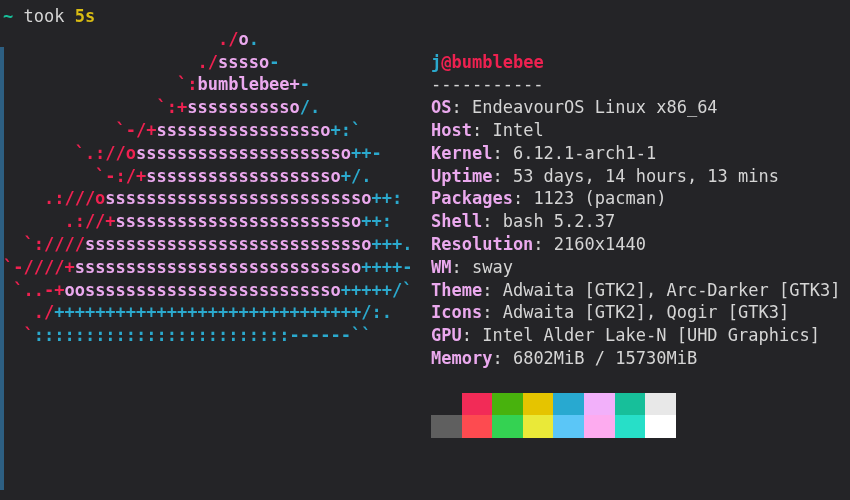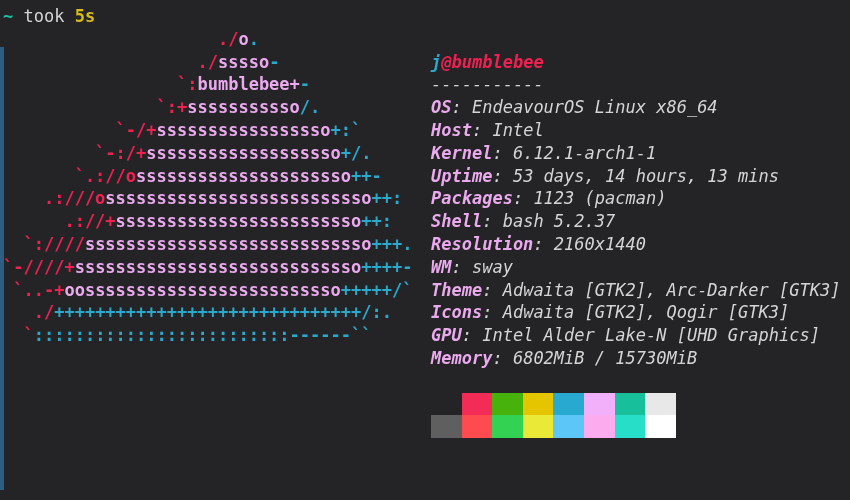--- a/index.html
+++ b/index.html
@@ -10,21 +10,21 @@
     overflow: hidden;
   }
   .screen { position: relative; width: 784px; height: 500px; background: var(--bg, #242427); padding-left: 44px; }
   .left-strip { position: absolute; left: 0; top: 47px; width: 4px; height: 443px; background: var(--strip, #2d5f82); }
   .term {
     position: absolute; left: 3px; top: 5px;
     font-size: 17px; line-height: 22.8px; color: var(--fg, #d5d5d5);
   }
   .line { height: 22.8px; line-height: 22.8px; white-space: pre; }
   .art .line span { font-weight: bold; }
-  .info { position: absolute; left: 428px; top: 45.6px; font-style: italic; }
+  .info { position: absolute; left: 428px; top: 45.6px; }
   .c1 { color: var(--red); }
   .c2 { color: var(--magenta); }
   .c3 { color: var(--blue); }
   .fg { color: var(--fg); }
   .green { color: var(--green); }
   .yellow { color: var(--yellow); }
   .cyan { color: var(--cyan); }
   .b { font-weight: bold; }
   .palette { margin-top: 22.8px; }
   .prow { height: 22.8px; font-size: 0; white-space: nowrap; }
@@ -36,22 +36,22 @@
 <div class="screen">
   <div class="left-strip"></div>
   <div class="term">
     <div class="line"><span class="cyan b">~</span><span class="fg"> took </span><span class="yellow b">5s</span></div>
     <div class="art">
         <div class="line"><span class="c1">                     ./</span><span class="c2">o</span><span class="c3">.</span></div>
         <div class="line"><span class="c1">                   ./</span><span class="c2">sssso</span><span class="c3">-</span></div>
         <div class="line"><span class="c1">                 `:</span><span class="c2">bumblebee+</span><span class="c3">-</span></div>
         <div class="line"><span class="c1">               `:+</span><span class="c2">sssssssssso</span><span class="c3">/.</span></div>
         <div class="line"><span class="c1">           `-/+</span><span class="c2">sssssssssssssssso</span><span class="c3">+:`</span></div>
+        <div class="line"><span class="c1">       `.://o</span><span class="c2">sssssssssssssssssssso</span><span class="c3">++-</span></div>
         <div class="line"><span class="c1">         `-:/+</span><span class="c2">sssssssssssssssssso</span><span class="c3">+/.</span></div>
-        <div class="line"><span class="c1">       `.://o</span><span class="c2">sssssssssssssssssssso</span><span class="c3">++-</span></div>
         <div class="line"><span class="c1">    .:///o</span><span class="c2">ssssssssssssssssssssssssso</span><span class="c3">++:</span></div>
         <div class="line"><span class="c1">      .://+</span><span class="c2">ssssssssssssssssssssssso</span><span class="c3">++:</span></div>
         <div class="line"><span class="c1">  `:////</span><span class="c2">ssssssssssssssssssssssssssso</span><span class="c3">+++.</span></div>
         <div class="line"><span class="c1">`-////+</span><span class="c2">ssssssssssssssssssssssssssso</span><span class="c3">++++-</span></div>
         <div class="line"><span class="c1"> `..-+</span><span class="c2">oosssssssssssssssssssssssso</span><span class="c3">+++++/`</span></div>
         <div class="line"><span class="c1">   ./</span><span class="c3">++++++++++++++++++++++++++++++/:.</span></div>
         <div class="line"><span class="c1">  `</span><span class="c3">:::::::::::::::::::::::::------``</span></div>
       </div>
     <div class="info">
       <div class="line"><span class="c3 b">j</span><span class="c1 b">@</span><span class="c1 b">bumblebee</span></div>

